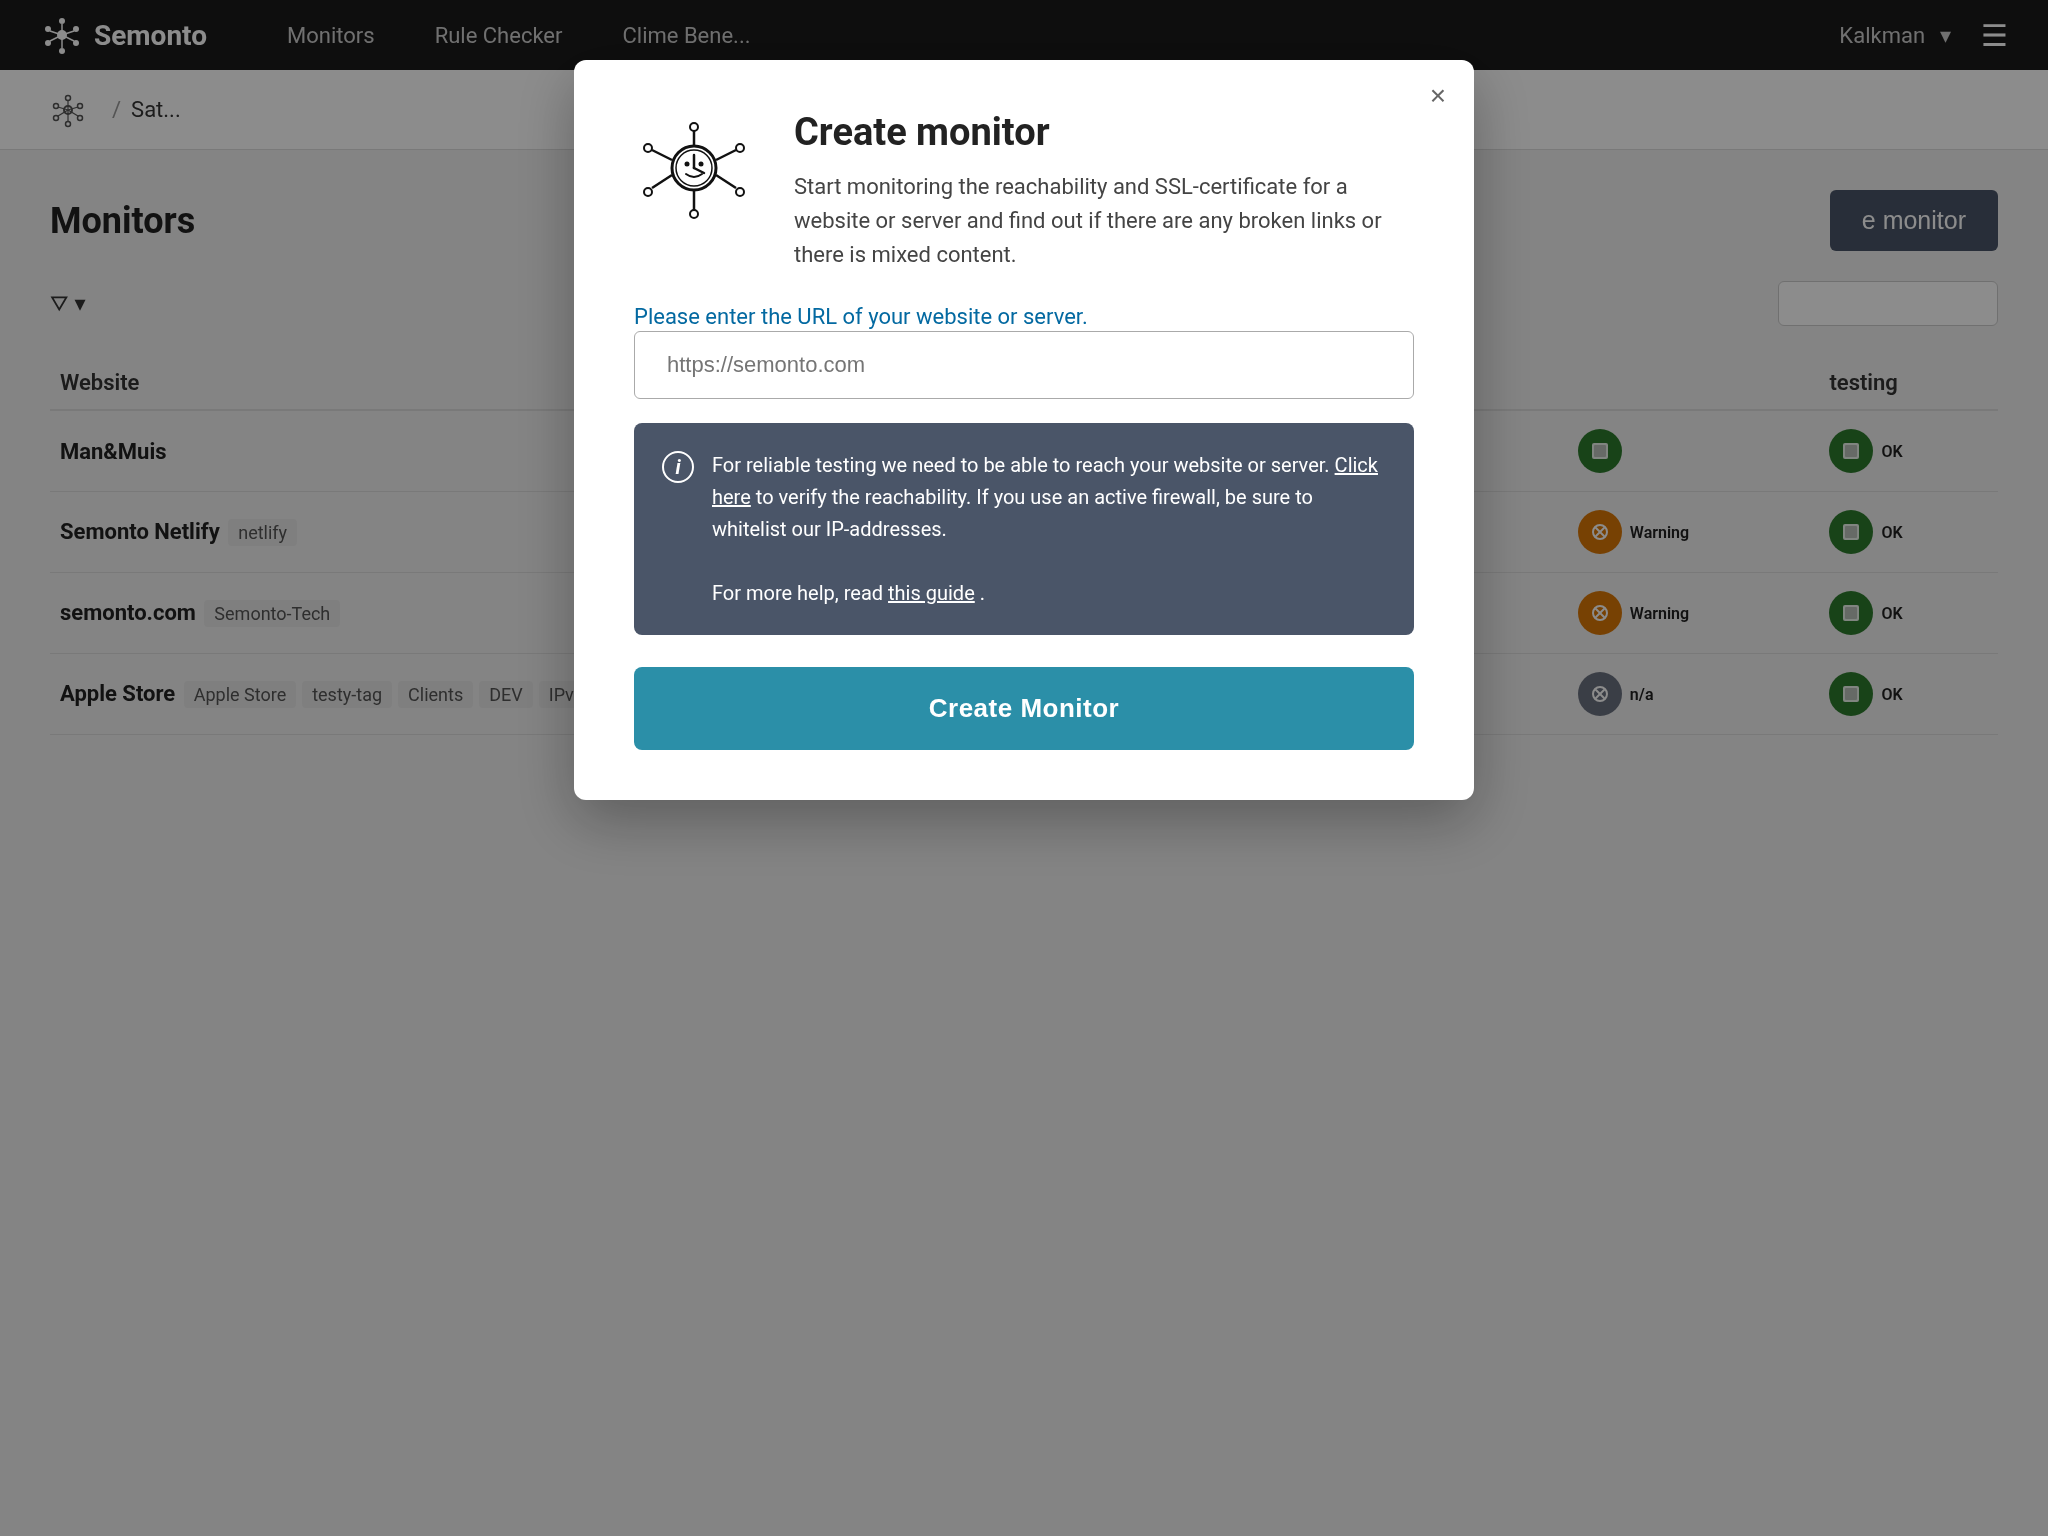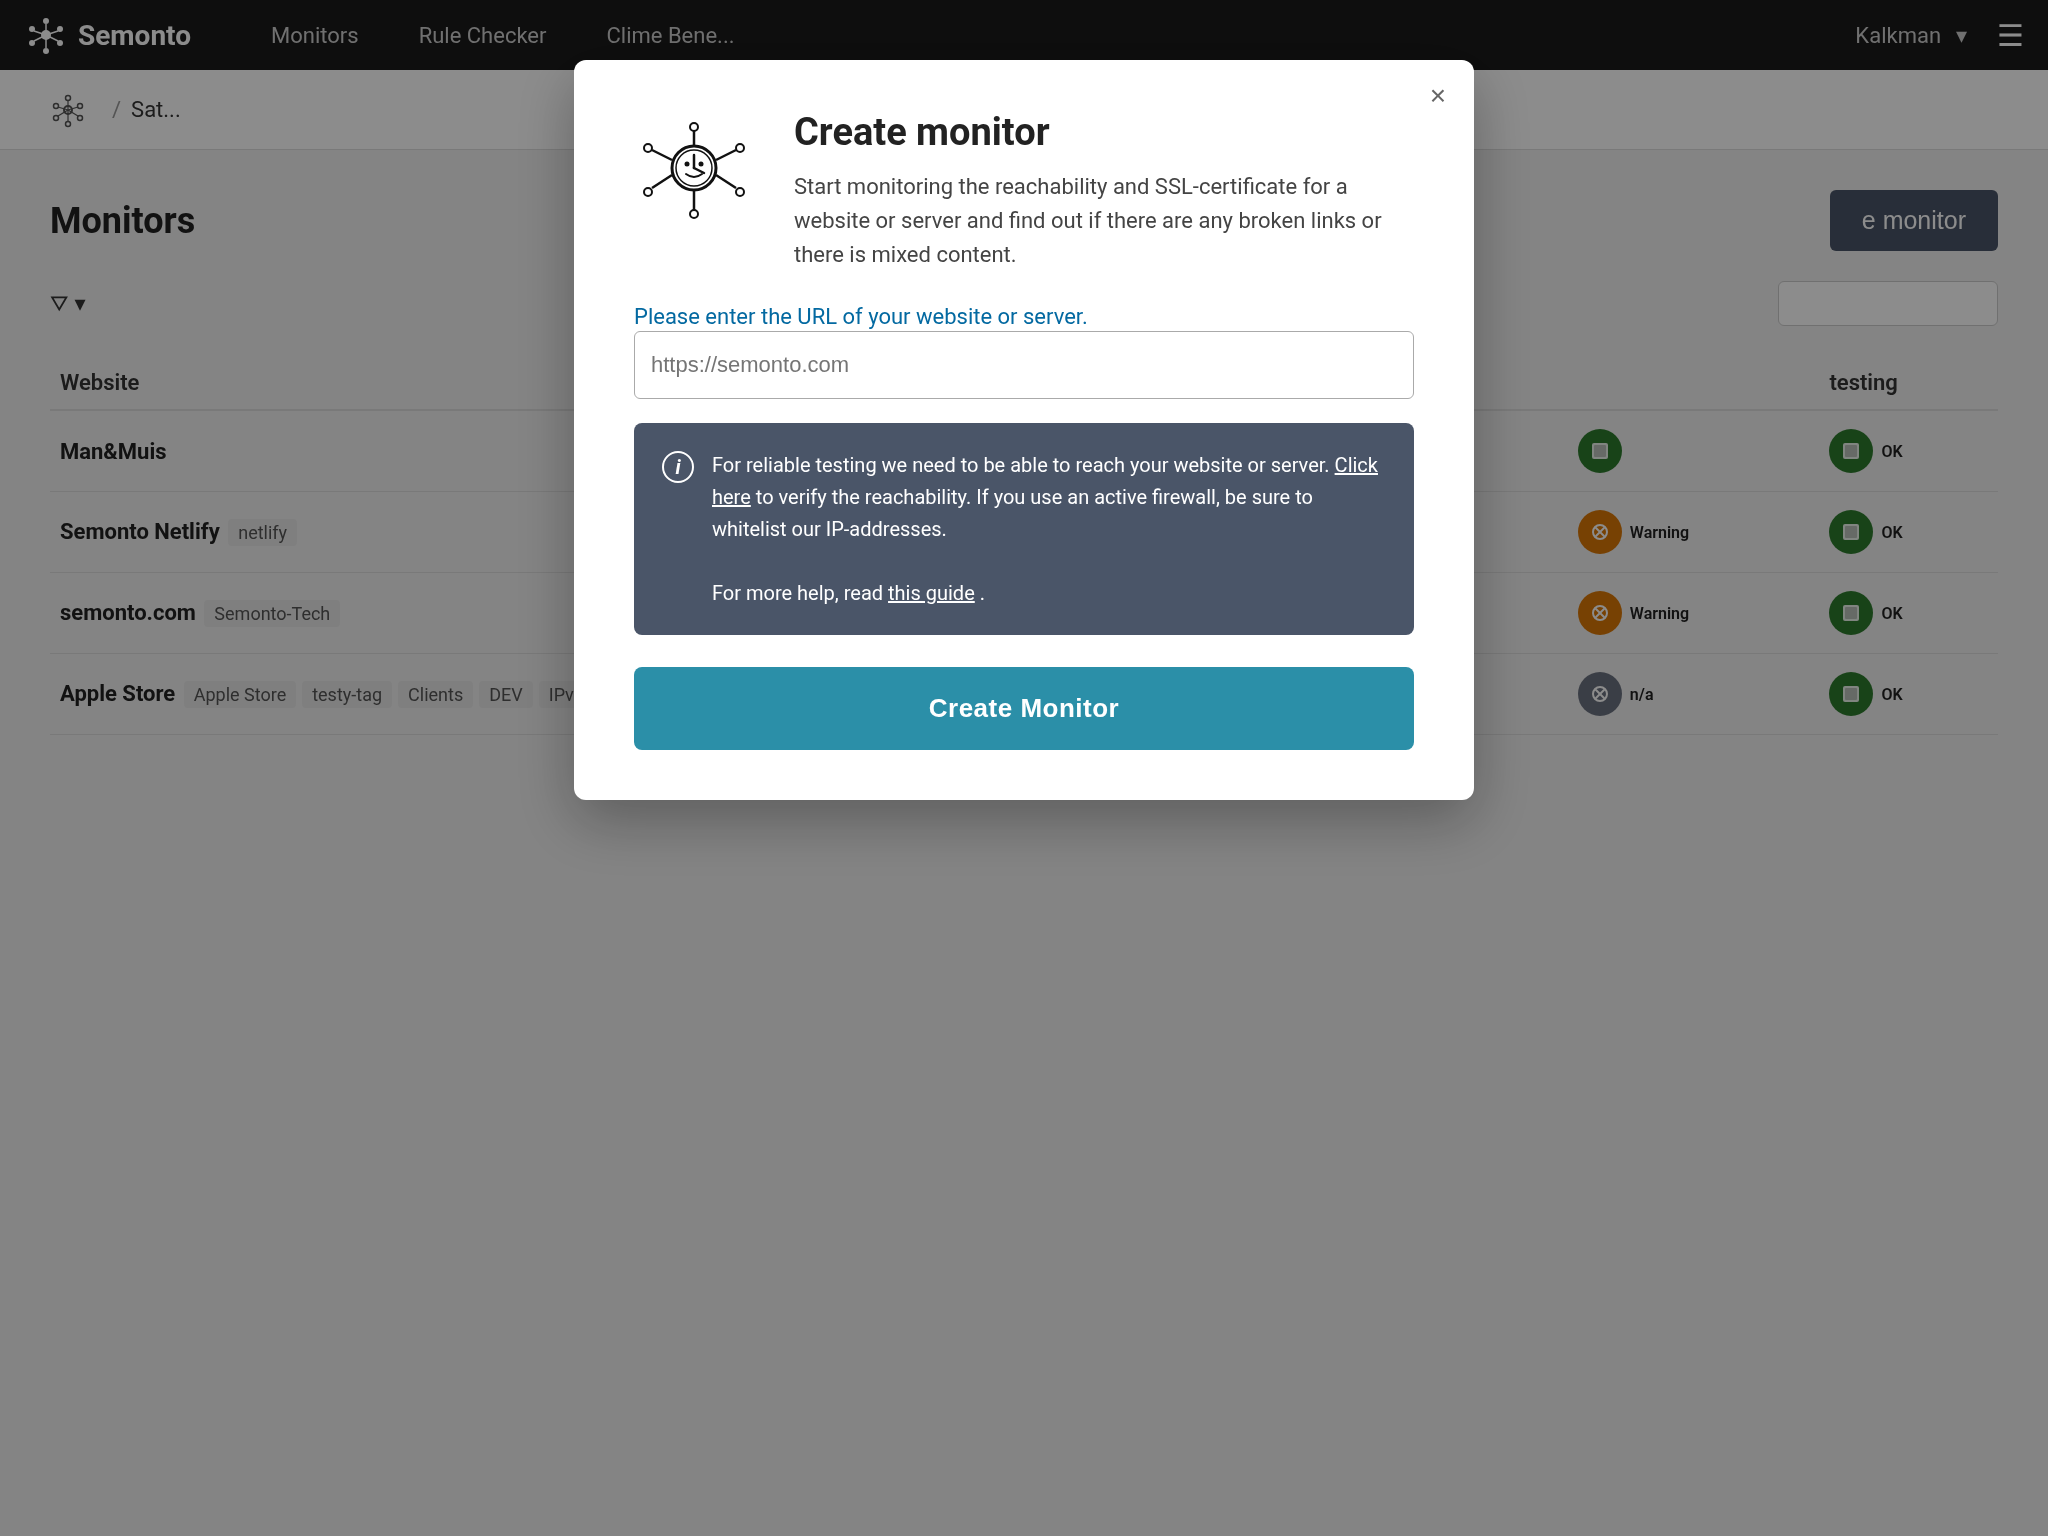--- a/index.html
+++ b/index.html
@@ -11,21 +11,21 @@
       overflow: hidden;
       position: relative;
     }
 
     
     .navbar {
       background: #1a1a1a;
       height: 70px;
       display: flex;
       align-items: center;
-      padding: 0 24px;
+      padding: 0 40px;
       position: relative;
       z-index: 1;
     }
     .navbar-logo {
       color: #fff;
       font-size: 28px;
       font-weight: bold;
       display: flex;
       align-items: center;
       gap: 10px;
@@ -256,21 +256,21 @@
     }
     .modal-subtitle {
       font-size: 22px;
       color: #0369a1;
       margin-bottom: 2px;
     }
     .modal-url-input {
       width: 100%;
       border: 1.5px solid #aaa;
       border-radius: 6px;
-      padding: 20px 16px;
+      padding: 20px 32px;
       font-size: 22px;
       color: #404040;
       outline: none;
       margin-bottom: 24px;
     }
     .info-box {
       background: #4a5568;
       border-radius: 8px;
       padding: 26px 28px;
       color: #fff;

